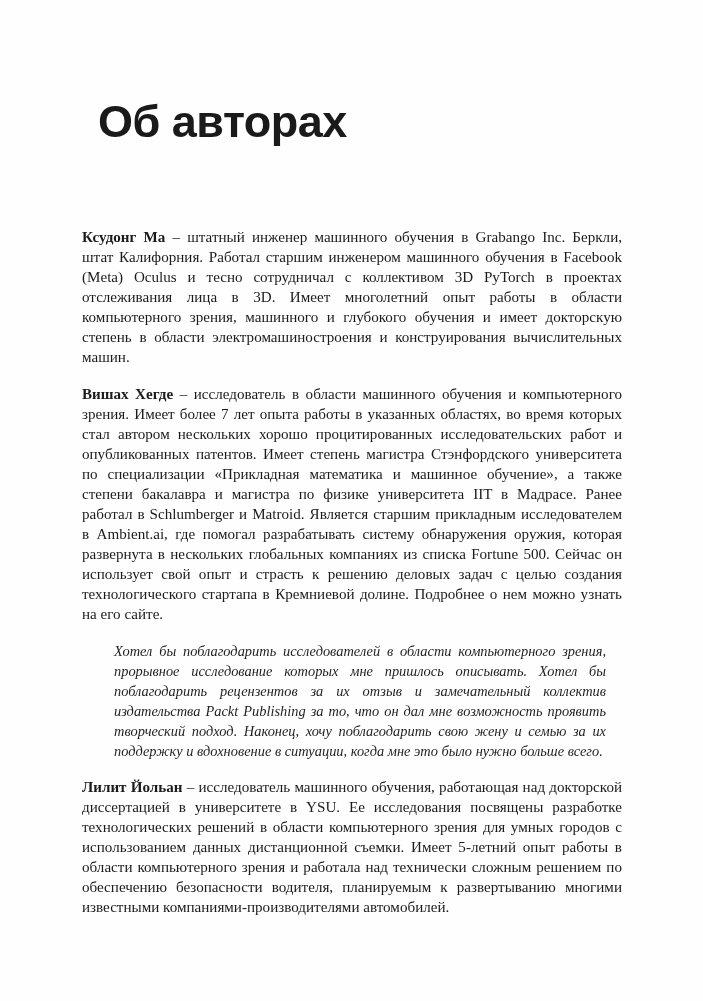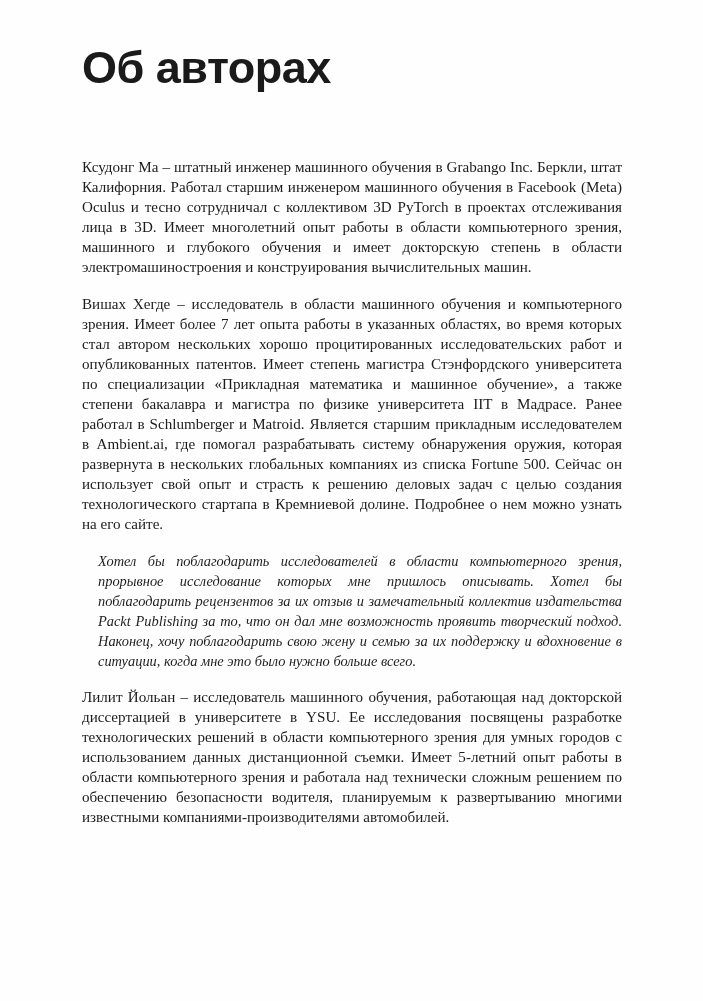--- a/index.html
+++ b/index.html
@@ -26,47 +26,47 @@
     top: 0;
     width: 540px;
   }
   .chapter-title {
     font-family: "Liberation Sans", "DejaVu Sans", sans-serif;
     font-weight: bold;
     font-size: 45px;
     line-height: 1.05;
     letter-spacing: -0.5px;
     color: #1a1a1a;
-    margin: 0;
-    padding-top: 44px;
+    margin: 16px;
+    padding-top: 82px;
   }
   .body-block {
     padding-top: 66px;
   }
   p.body-para {
     margin: 0 0 17px 0;
     font-size: 15.1px;
     line-height: 20px;
     text-align: justify;
     text-justify: inter-word;
     color: #1b1b1b;
     hyphens: manual;
   }
   p.body-para:last-child {
     margin-bottom: 16px;
   }
   .lead-name {
-    font-weight: normal;
+    font-weight: bold;
   }
   .quote-block {
     margin: 3px 0 16px 16px;
     width: 524px;
   }
   p.quote-para {
-    margin: 0;
+    margin: 16px;
     font-size: 14.4px;
     line-height: 20px;
     font-style: italic;
     text-align: justify;
     text-justify: inter-word;
     color: #1f1f1f;
   }
 </style>
 </head>
 <body>

